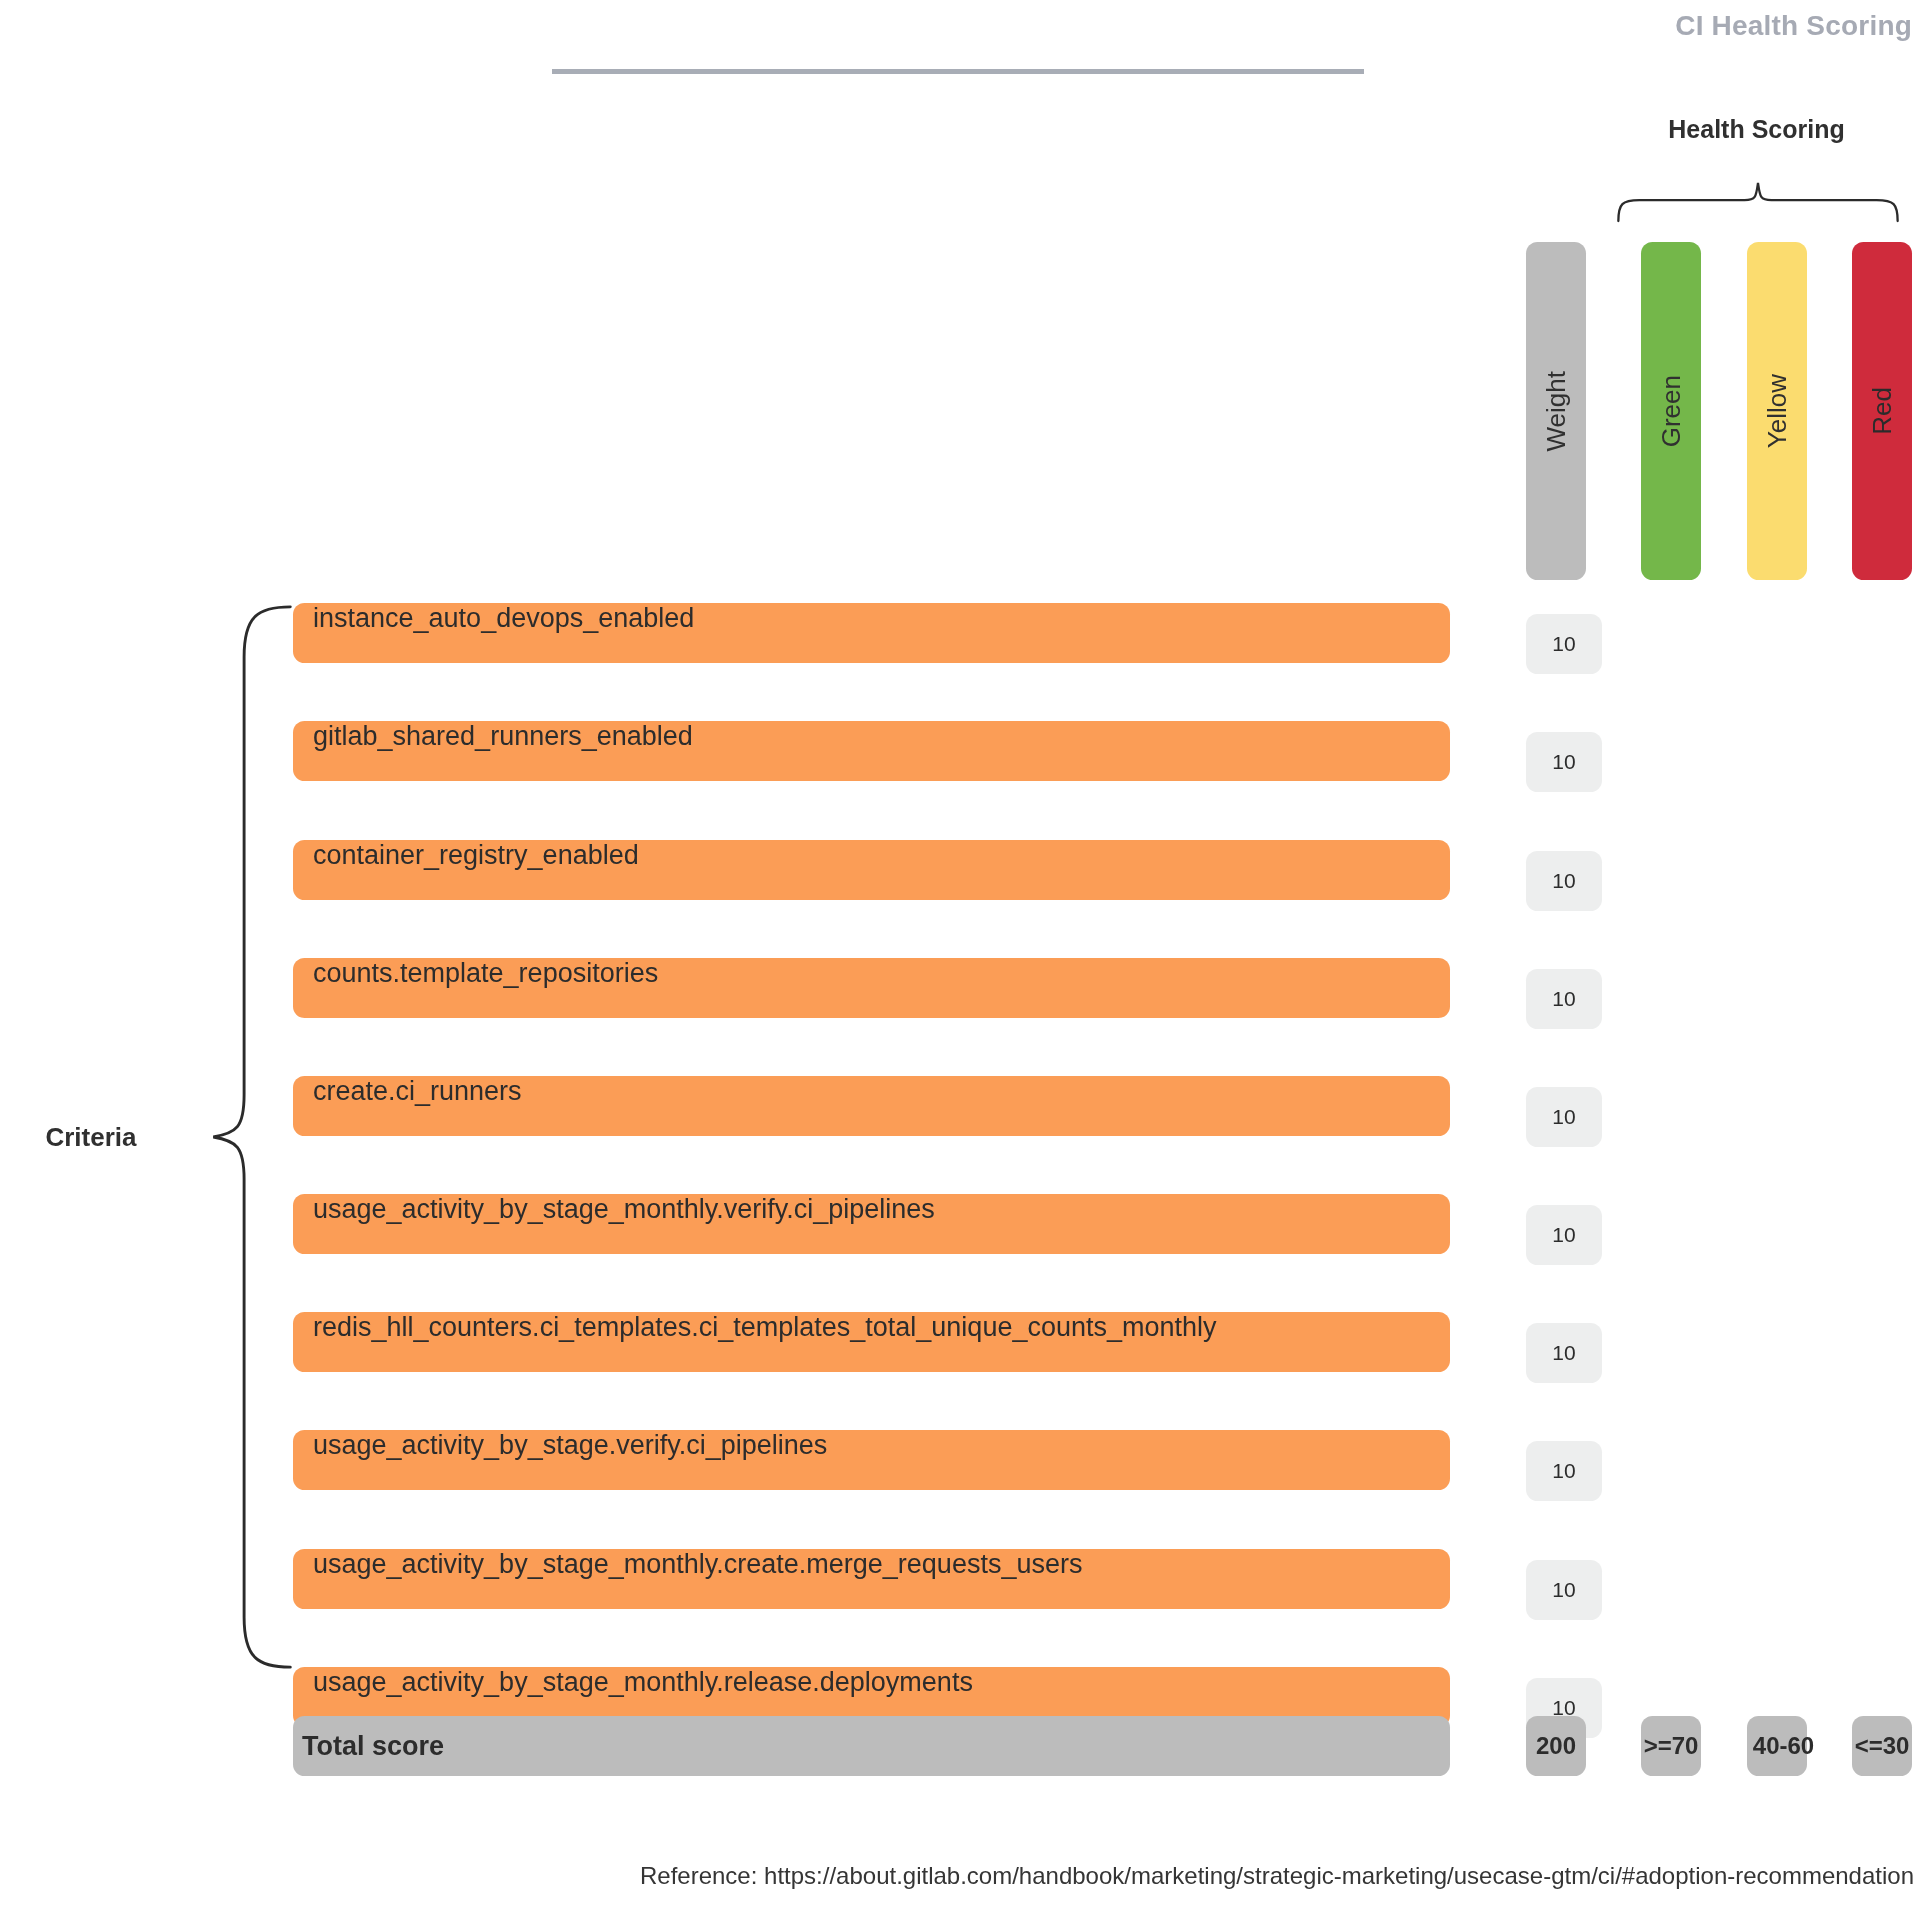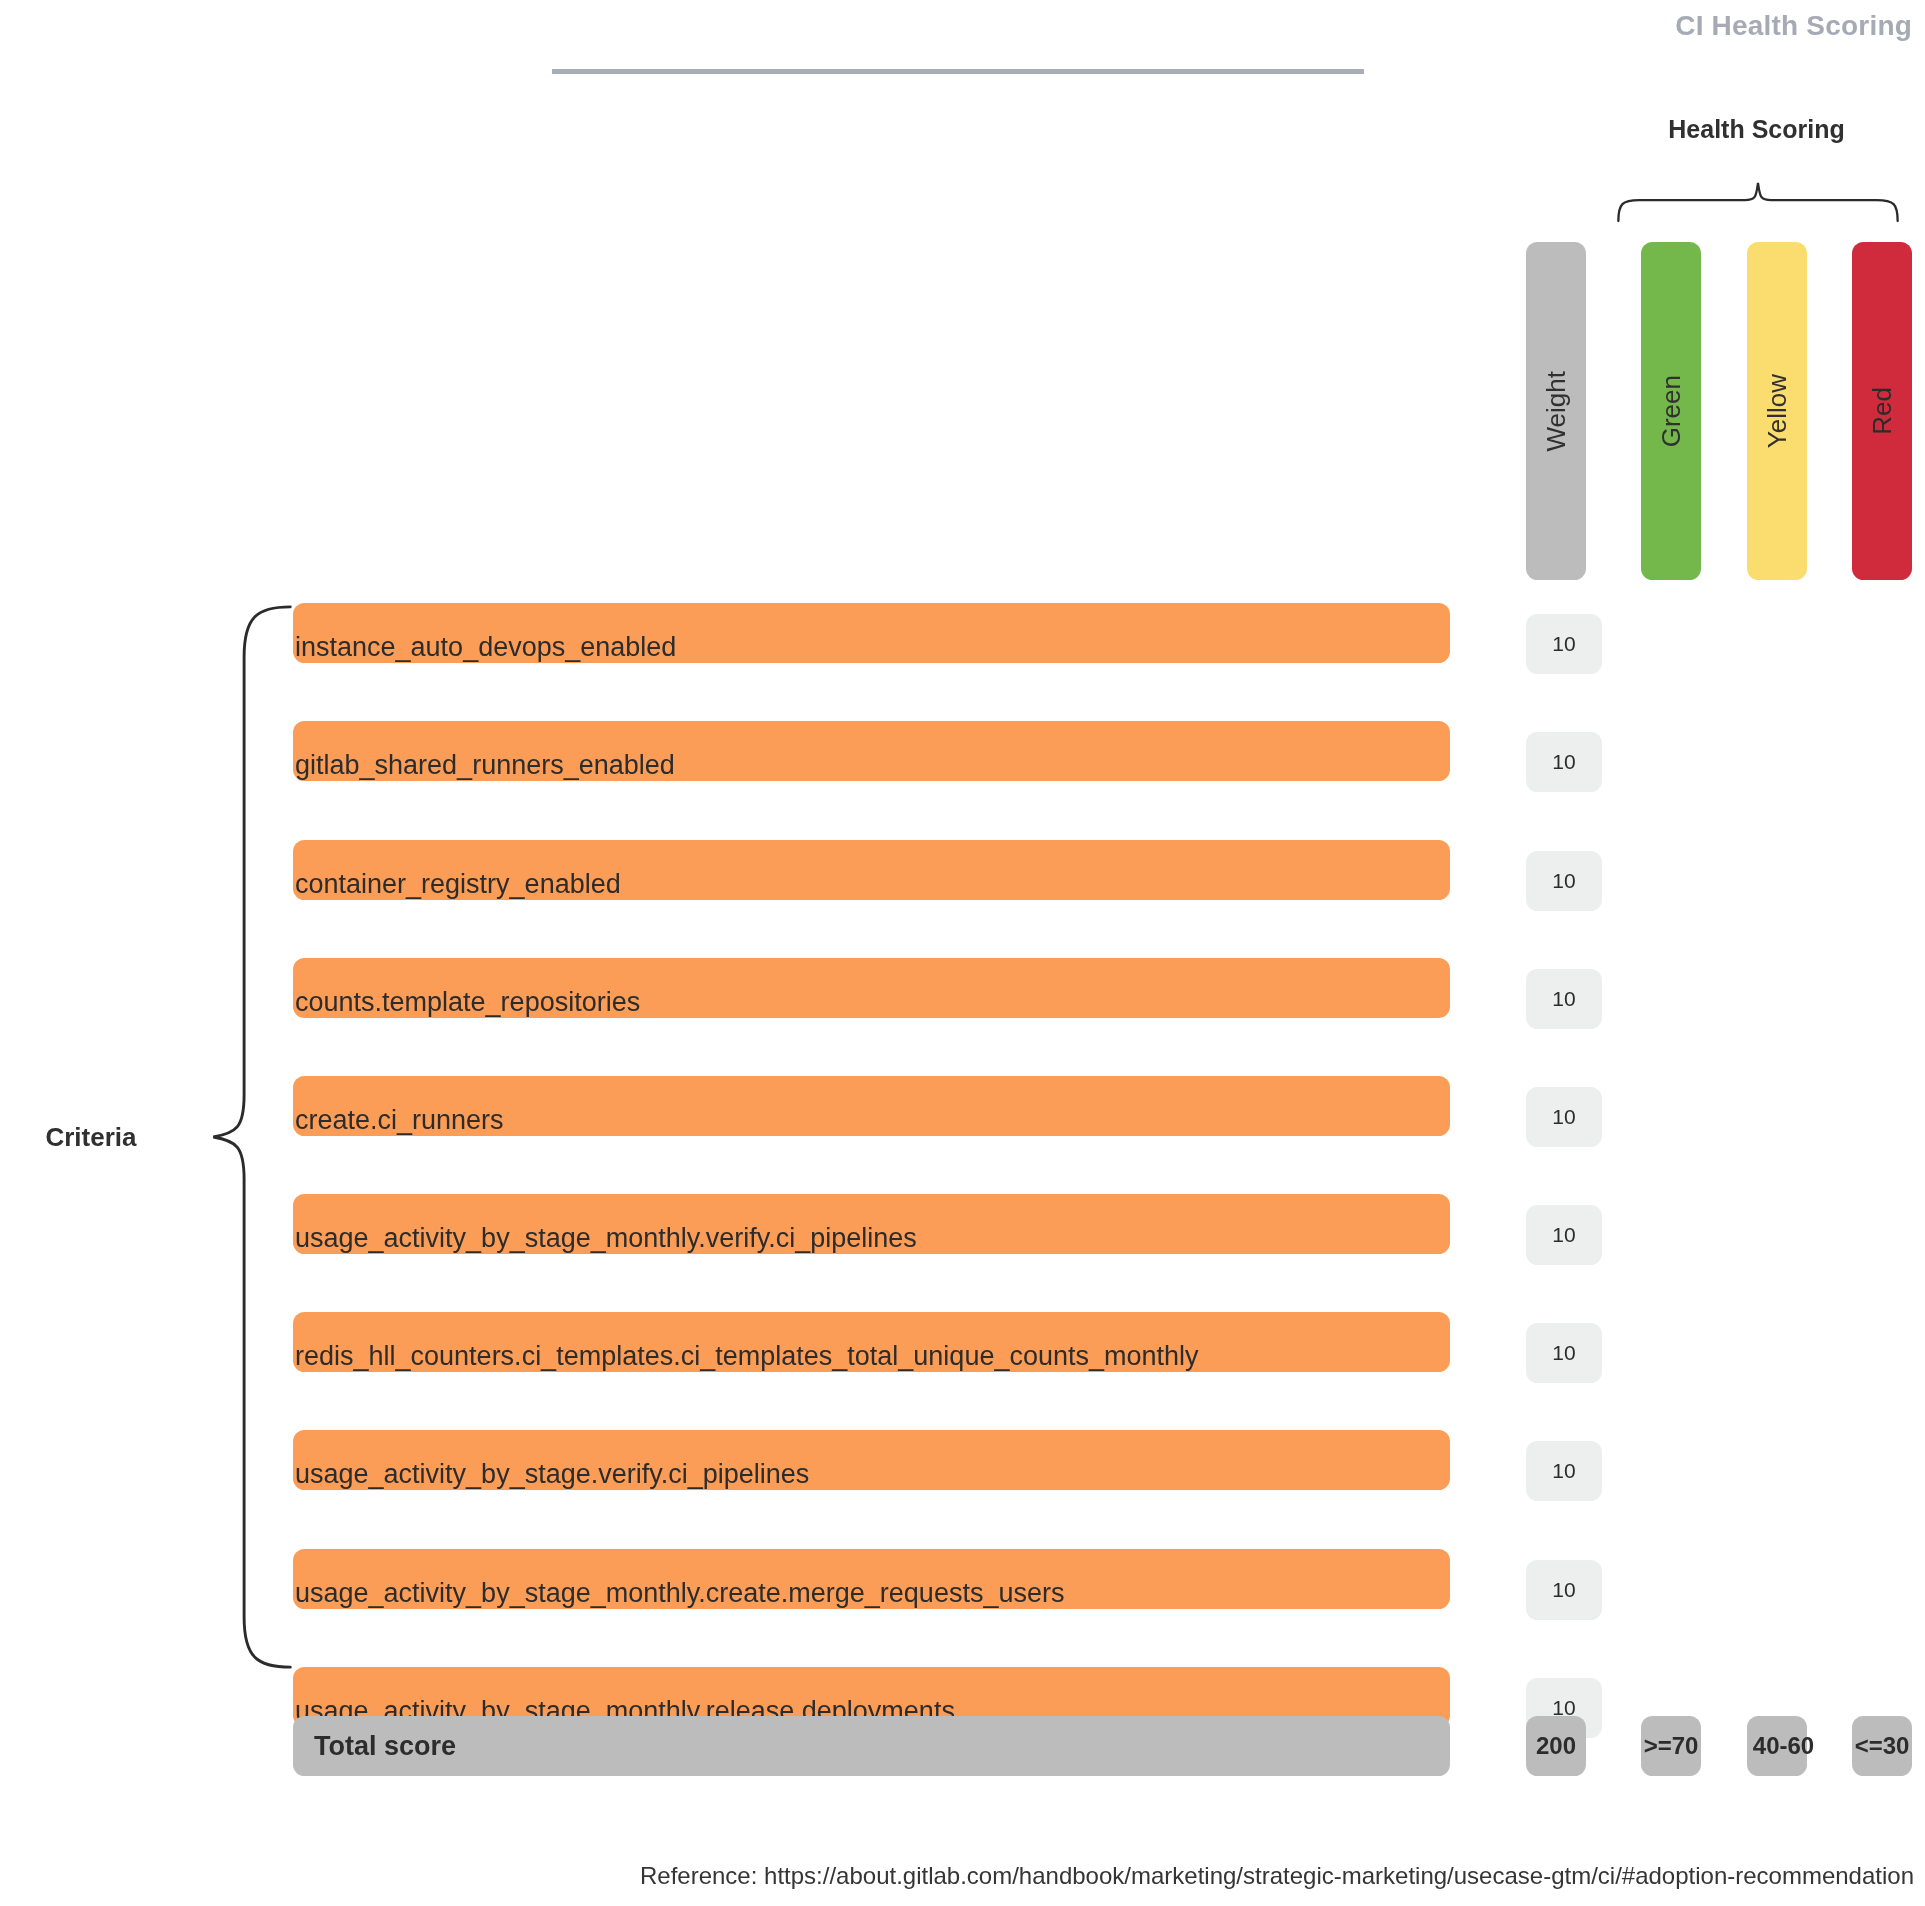--- a/index.html
+++ b/index.html
@@ -96,22 +96,22 @@
     height: 60px;
   }
   .criterion-bar {
     position: absolute;
     left: 293px;
     width: 1157px;
     height: 60px;
     background: #fb9d56;
     border-radius: 11.5px;
     display: flex;
-    align-items: flex-end;
-    padding-left: 2px;
+    align-items: flex-start;
+    padding-left: 20px;
   }
   .criterion-bar .label {
     font-size: 27px;
     color: #2c2c2c;
     white-space: nowrap;
   }
   .weight-badge {
     position: absolute;
     left: 1526px;
     width: 76px;
@@ -127,21 +127,21 @@
   }
 
   
   #total-row { position: absolute; left: 0; top: 1716px; width: 100%; height: 60px; }
   #total-bar {
     position: absolute;
     left: 293px; width: 1157px; height: 60px;
     background: #bcbcbc;
     border-radius: 11.5px;
     display: flex; align-items: center;
-    padding-left: 21px;
+    padding-left: 9px;
   }
   #total-bar .label {
     font-size: 27px; font-weight: bold; color: #2c2c2c;
   }
   .total-badge {
     position: absolute;
     width: 60px; height: 60px;
     background: #bcbcbc;
     border-radius: 11.5px;
     display: flex; align-items: center; justify-content: center;

